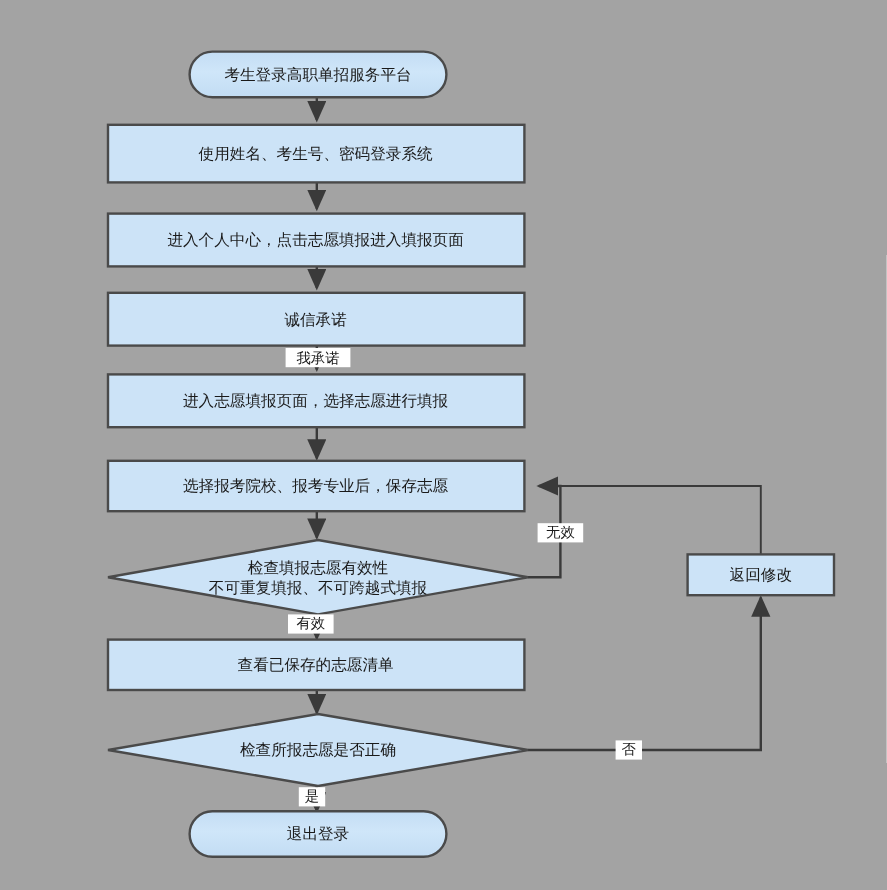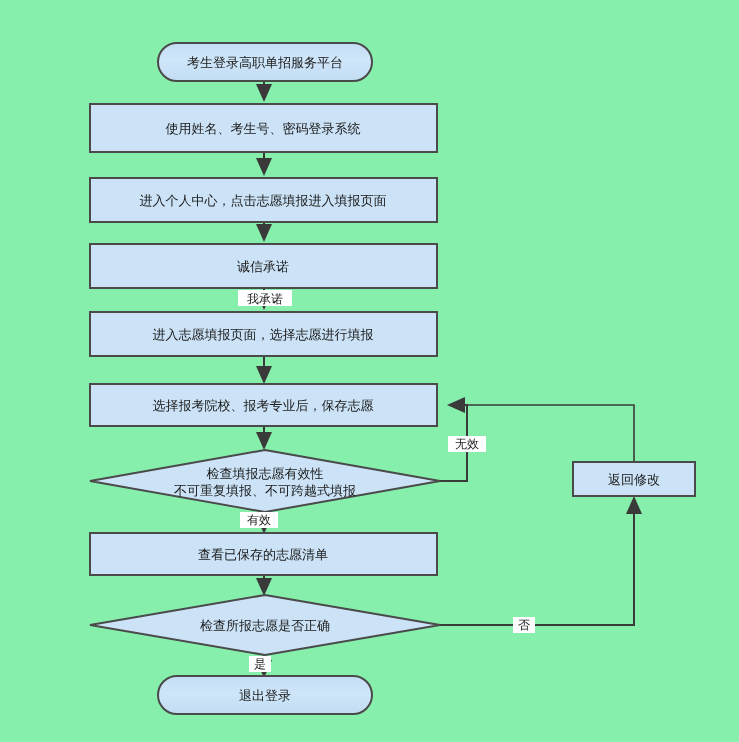--- a/index.html
+++ b/index.html
@@ -8,21 +8,21 @@
     padding: 0;
     background: #ffffff;
   }
   body {
     font-family: "DejaVu Sans", "Liberation Sans", sans-serif;
   }
   #canvas {
     position: relative;
     width: 739px;
     height: 742px;
-    background: #86efac;
+    background: #a3a3a3;
     overflow: hidden;
   }
   svg#flow {
     position: absolute;
     left: 0;
     top: 0;
     width: 739px;
     height: 742px;
   }
   .node-label {

